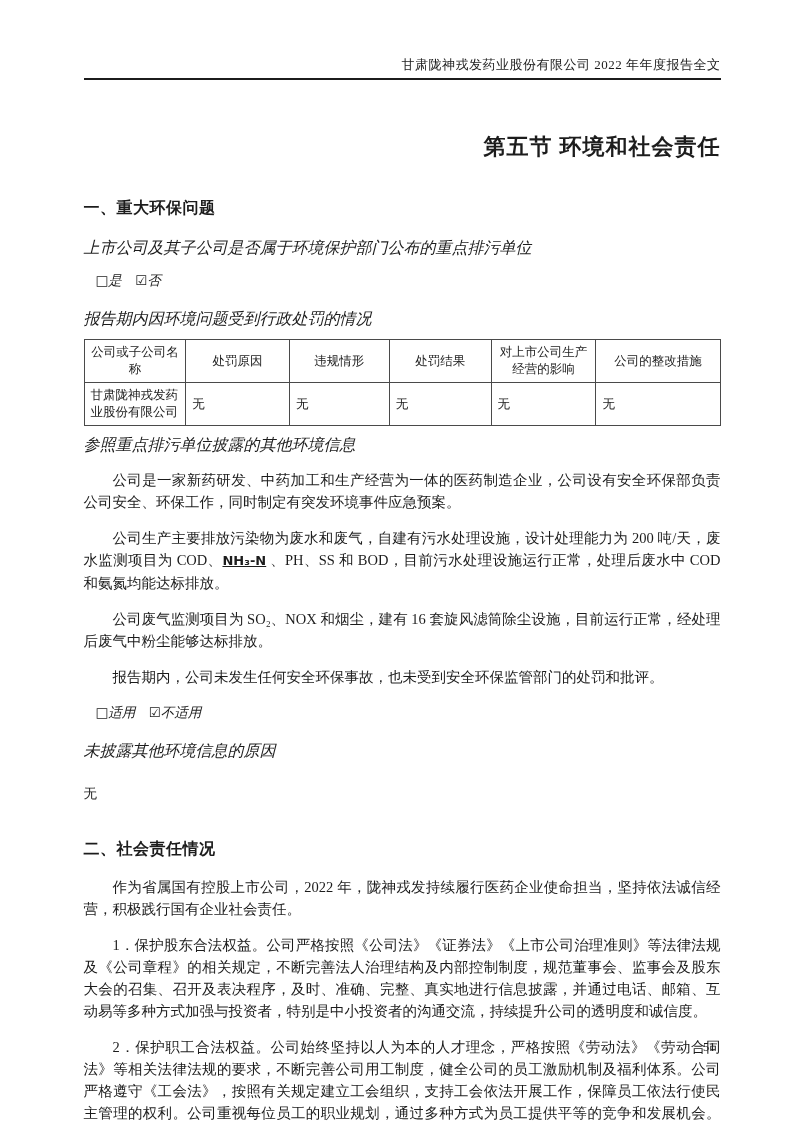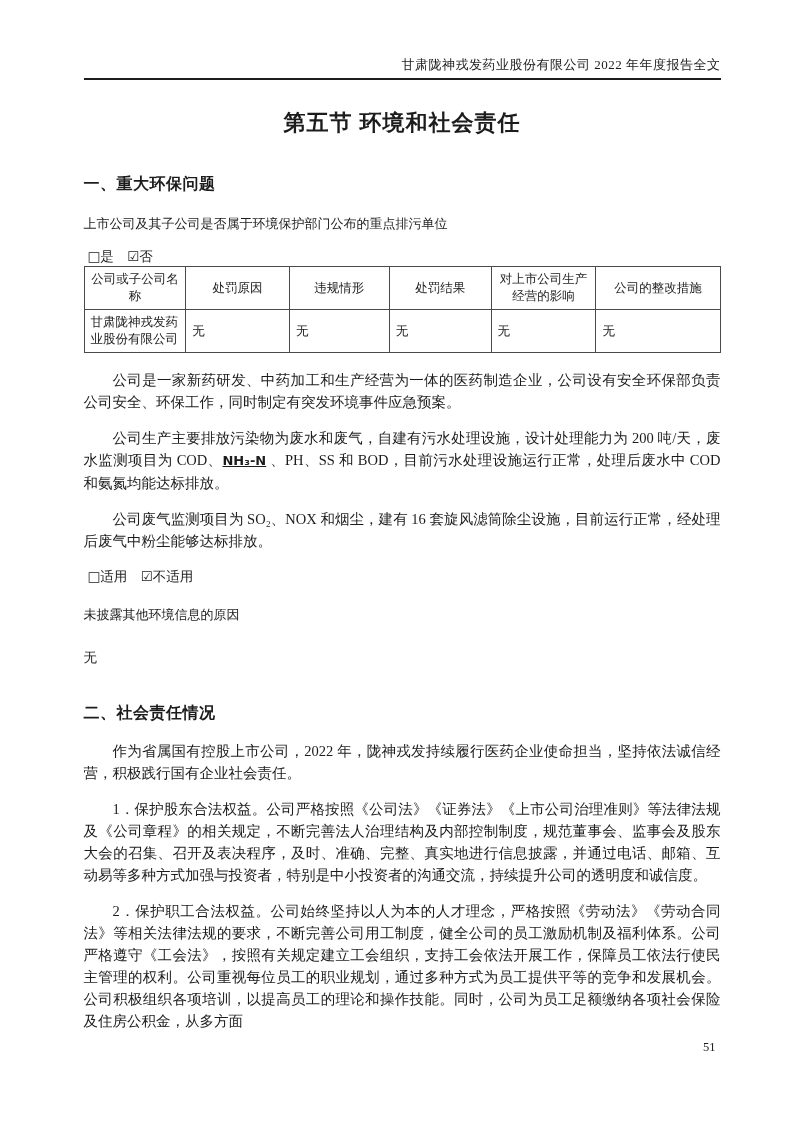--- a/index.html
+++ b/index.html
@@ -28,51 +28,54 @@
   .doc-header {
     padding-top: 56px;
     text-align: right;
     font-size: 13px;
     letter-spacing: 0.5px;
     border-bottom: 2px solid #1c1c1c;
     padding-bottom: 4px;
   }
   
   .doc-title {
-    margin: 28px 0 0 0;
-    text-align: center;
+    margin: 52px 0 0 0;
+    text-align: right;
     font-family: "Liberation Sans", "DejaVu Sans", sans-serif;
     font-weight: bold;
     font-size: 22px;
     letter-spacing: 1px;
   }
   .section-heading {
     margin: 36px 0 0 0;
     font-family: Liberation Serif, serif;
     font-weight: bold;
     font-size: 16px;
     letter-spacing: 0.5px;
   }
   
   .meta-line {
     margin: 20px 0 0 0;
-    font-size: 13px;
+    font-size: 16px;
     line-height: 17px;
+    font-style: italic;
   }
   .check-line {
-    margin: 15px 0 0 4px;
+    margin: 15px 0 0 12px;
     font-size: 13.5px;
     line-height: 18px;
+    font-style: italic;
   }
   .check-item { margin-right: 10px; }
   .check-glyph { font-family: "DejaVu Sans", sans-serif; }
   
   table.penalty-table {
     width: 100%;
     border-collapse: collapse;
+    margin-top: 12px;
     font-size: 12.5px;
     table-layout: fixed;
   }
   table.penalty-table th,
   table.penalty-table td {
     border: 1px solid #4a4a4a;
     padding: 4px 6px;
     line-height: 17px;
     vertical-align: middle;
     font-weight: normal;
@@ -127,20 +130,21 @@
 
     <h2 class="section-heading">一、重大环保问题</h2>
 
     <div class="meta-line">上市公司及其子公司是否属于环境保护部门公布的重点排污单位</div>
 
     <div class="check-line">
       <span class="check-item check-glyph">□是</span>
       <span class="check-item check-glyph">☑否</span>
     </div>
 
+    <div class="meta-line">报告期内因环境问题受到行政处罚的情况</div>
 
     <table class="penalty-table">
       <colgroup>
         <col style="width:16.0%">
         <col style="width:16.3%">
         <col style="width:15.7%">
         <col style="width:16.0%">
         <col style="width:16.5%">
         <col style="width:19.5%">
       </colgroup>
@@ -159,27 +163,29 @@
           <td>甘肃陇神戎发药业股份有限公司</td>
           <td>无</td>
           <td>无</td>
           <td>无</td>
           <td>无</td>
           <td>无</td>
         </tr>
       </tbody>
     </table>
 
+    <div class="meta-line" style="margin-top:10px;">参照重点排污单位披露的其他环境信息</div>
 
     <p class="para first-after-meta">公司是一家新药研发、中药加工和生产经营为一体的医药制造企业，公司设有安全环保部负责公司安全、环保工作，同时制定有突发环境事件应急预案。</p>
 
     <p class="para"><span>公司生产主要排放污染物为废水和废气，自建有污水处理设施，设计处理能力为 200 吨/天，废水监测项目为 COD、</span><span class="bold-sans">NH₃-N</span><span> 、PH、SS 和 BOD，目前污水处理设施运行正常，处理后废水中 COD 和氨氮均能达标排放。</span></p>
 
     <p class="para">公司废气监测项目为 SO₂、NOX 和烟尘，建有 16 套旋风滤筒除尘设施，目前运行正常，经处理后废气中粉尘能够达标排放。</p>
 
+    <p class="para">报告期内，公司未发生任何安全环保事故，也未受到安全环保监管部门的处罚和批评。</p>
 
 
     <div class="check-line">
       <span class="check-item check-glyph">□适用</span>
       <span class="check-item check-glyph">☑不适用</span>
     </div>
 
     <div class="meta-line">未披露其他环境信息的原因</div>
 
     <div class="answer-line">无</div>

